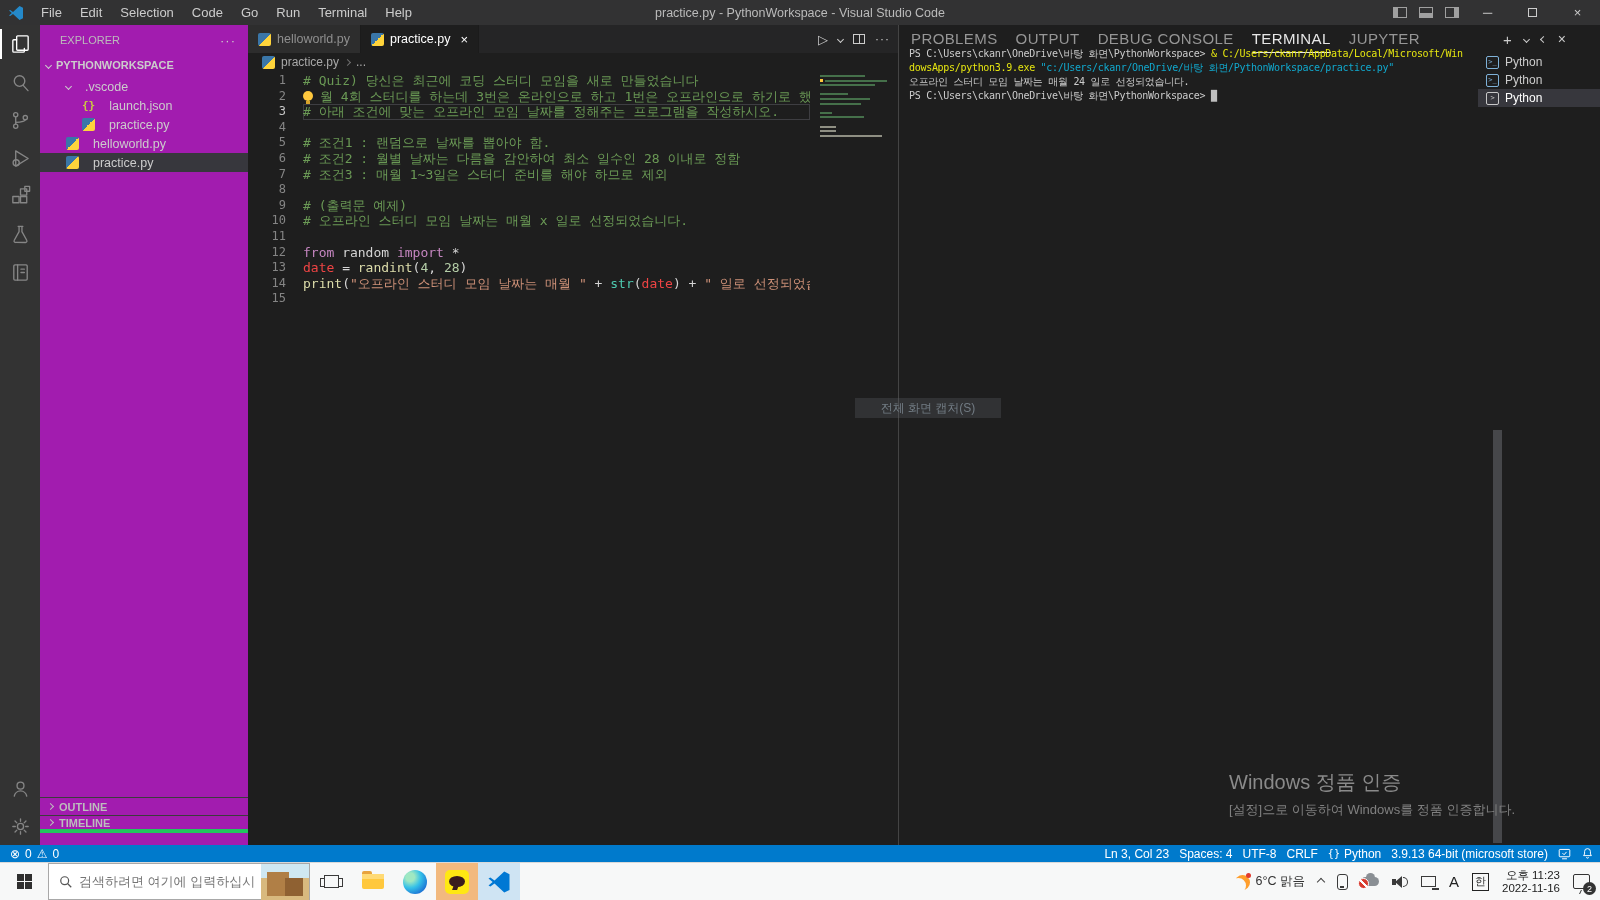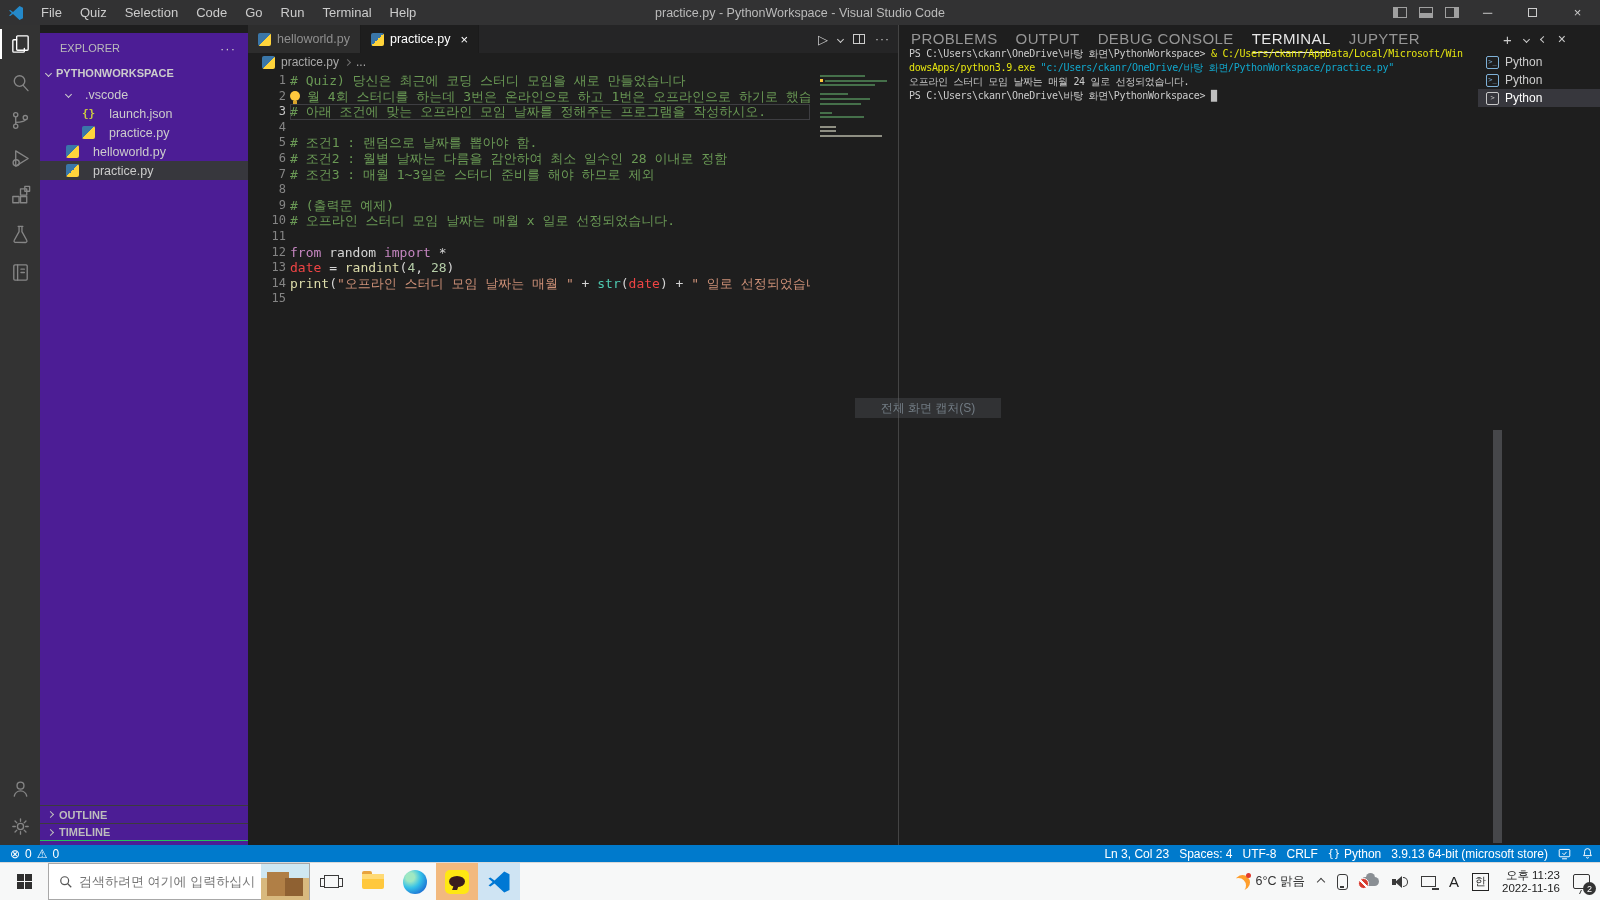--- a/index.html
+++ b/index.html
@@ -29,56 +29,56 @@
   
   .activitybar { position:absolute; left:0; top:0; width:40px; height:820px; background:#333333; }
   .ab-top { position:absolute; top:0; left:0; width:40px; }
   .ab-bottom { position:absolute; bottom:0; left:0; width:40px; }
   .ab-item { width:40px; height:38px; display:flex; align-items:center; justify-content:center; position:relative; }
   .ab-item svg { width:23px; height:23px; fill:none; stroke:#868686; stroke-width:1.4; stroke-linecap:round; stroke-linejoin:round; }
   .ab-item.active svg { stroke:#ffffff; }
   .ab-item.active::before { content:""; position:absolute; left:0; top:4px; bottom:4px; width:2px; background:#ffffff; }
 
   
-  .sidebar { position:absolute; left:40px; top:8px; width:208px; height:820px; background:#4c1d95; color:#cccccc; }
+  .sidebar { position:absolute; left:40px; top:0; width:208px; height:820px; background:#a21caf; color:#cccccc; }
   .sb-header { display:flex; align-items:center; justify-content:space-between; height:30px; padding:0 12px 0 20px; font-size:11px; color:#bbbbbb; }
   .sb-more { color:#cccccc; font-size:13px; letter-spacing:1px; }
   .sb-root { display:flex; align-items:center; gap:5px; height:20px; padding-left:6px; font-size:11px; font-weight:bold; color:#cccccc; }
   .tree { margin-top:2px; }
   .tree-row { display:flex; align-items:center; gap:14px; height:19px; font-size:12.5px; color:#cccccc; }
   .tree-row.selected { background:#37373d; }
   .pyicon { width:13px; height:13px; border-radius:2px; background:linear-gradient(135deg,#3a76a8 0 50%,#ffd43b 50% 100%); flex:0 0 auto; }
   .jsonicon { color:#cbcb41; font-size:11px; font-weight:bold; font-family:"DejaVu Sans Mono",monospace; }
   .chev { display:inline-block; width:5px; height:5px; border-right:1.3px solid currentColor; border-bottom:1.3px solid currentColor; flex:0 0 auto; }
   .chev.down { transform:rotate(45deg); }
   .chev.right { transform:rotate(-45deg); }
   .chev.up { transform:rotate(-135deg); }
   .chev.left { transform:rotate(135deg); }
   .sb-section { position:absolute; left:0; width:208px; height:18px; border-top:1px solid #3c3c3c; display:flex; align-items:center; gap:6px; padding-left:8px; font-size:11px; font-weight:bold; color:#bdbdbd; }
   .sb-outline { bottom:30px; }
-  .sb-timeline { bottom:12px; border-bottom:1px solid #22c55e; }
+  .sb-timeline { bottom:12px; border-bottom:4px solid #22c55e; }
 
   
   .editor { position:absolute; left:248px; top:0; width:650px; height:820px; background:#1e1e1e; }
   .tabbar { position:absolute; left:0; top:0; width:650px; height:28px; background:#252526; display:flex; }
   .tab { display:flex; align-items:center; gap:6px; padding:0 10px; height:28px; font-size:12.5px; background:#2d2d2d; color:#8f8f8f; border-right:1px solid #1b1b1b; }
   .tab.active { background:#1e1e1e; color:#ffffff; }
   .tab-close { font-size:13px; margin-left:4px; color:inherit; }
   .ed-actions { position:absolute; right:8px; top:0; height:28px; display:flex; align-items:center; gap:10px; color:#cccccc; }
   .run-tri { font-size:13px; }
   .split-ico { width:12px; height:10px; border:1px solid #cccccc; position:relative; }
   .split-ico::after { content:""; position:absolute; left:5px; top:0; bottom:0; border-left:1px solid #cccccc; }
   .more-dots { font-size:12px; letter-spacing:1px; }
   .breadcrumb { position:absolute; left:0; top:28px; width:650px; height:18px; display:flex; align-items:center; gap:6px; padding-left:14px; font-size:12px; color:#a9a9a9; background:#1e1e1e; }
   .bc-sep { color:#6e6e6e; }
   .code { position:absolute; left:0; top:48px; width:562px; }
   .code-row { display:flex; height:15.6px; line-height:15.6px; font-family:"DejaVu Sans Mono","Liberation Mono",monospace; font-size:13px; white-space:pre; }
   .gutter { width:38px; text-align:right; color:#858585; font-size:12px; flex:0 0 auto; }
   .code-row.current .gutter { color:#c6c6c6; }
-  .line-content { margin-left:4px; flex:1; position:relative; display:flex; align-items:center; overflow:hidden; }
+  .line-content { margin-left:17px; flex:1; position:relative; display:flex; align-items:center; overflow:hidden; }
   .code-row.current .line-content { box-shadow:inset 0 0 0 1px #3e3e42; }
   .bulb { width:10px; height:10px; border-radius:50%; background:#ffc83d; position:relative; margin-right:7px; flex:0 0 auto; }
   .bulb::after { content:""; position:absolute; left:3px; bottom:-3px; width:4px; height:3px; background:#d9a32a; }
   .cm{color:#6a9955;} .kw{color:#c586c0;} .fn{color:#dcdcaa;} .var{color:#ef4444;}
   .num{color:#b5cea8;} .str{color:#ce9178;} .type{color:#4ec9b0;} .pl{color:#d4d4d4;}
   .minimap { position:absolute; left:572px; top:50px; width:70px; }
   .mm-line { height:2px; margin-bottom:2.6px; display:flex; align-items:center; gap:2px; }
   .mm-bar { height:2px; }
   .mm-dot { width:3px; height:3px; background:#ffc83d; }
 
@@ -169,21 +169,21 @@
 <body>
 
 <div class="screen">
 
   <div class="titlebar">
     <svg class="tb-logo" viewBox="0 0 32 32">
         <path d="M23 2 L10 14 L4.5 10 L2 11.2 L7.5 16 L2 20.8 L4.5 22 L10 18 L23 30 L30 26.5 V5.5 Z" fill="#2489ca"></path>
       </svg>
     <ul class="menus" id="menus">
         <li class="menu-item">File</li>
-        <li class="menu-item">Quiz</li>
+        <li class="menu-item">Edit</li>
         <li class="menu-item">Selection</li>
         <li class="menu-item">Code</li>
         <li class="menu-item">Go</li>
         <li class="menu-item">Run</li>
         <li class="menu-item">Terminal</li>
         <li class="menu-item">Help</li>
       </ul>
     <div class="wintitle">practice.py - PythonWorkspace - Visual Studio Code</div>
     <div class="win-controls">
       <span class="lay-ico lay-left">
@@ -425,20 +425,24 @@
           <div class="tl-row">
             <span class="term-ico">&gt;_</span>
             <span>Python</span>
           </div>
           <div class="tl-row selected">
             <span class="term-ico run">&gt;</span>
             <span>Python</span>
           </div>
         </div>
       <div class="term-scrollbar"></div>
+      <div class="watermark">
+        <div class="wm1">Windows 정품 인증</div>
+        <div class="wm2">[설정]으로 이동하여 Windows를 정품 인증합니다.</div>
+      </div>
     </div>
   </div>
 
   <div class="statusbar">
     <div class="sb-left">
       <span>⊗</span>
       <span>0</span>
       <span>⚠</span>
       <span>0</span>
     </div>

